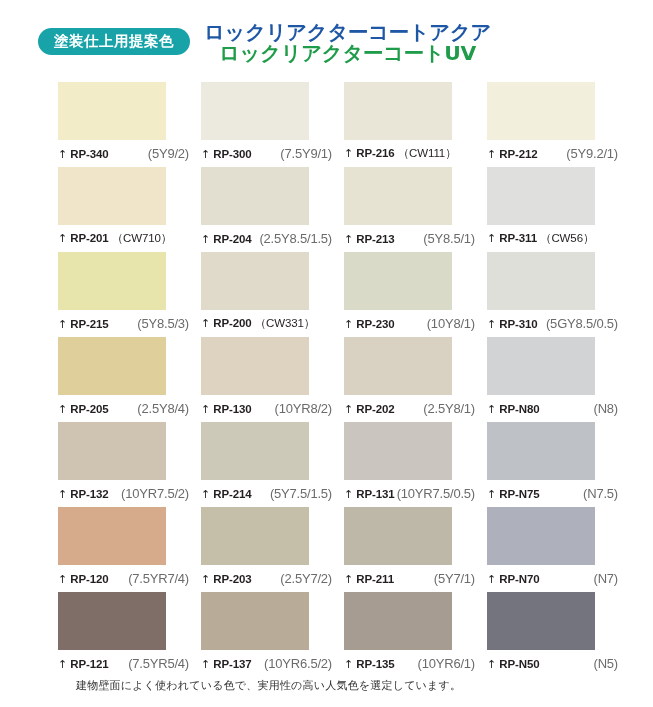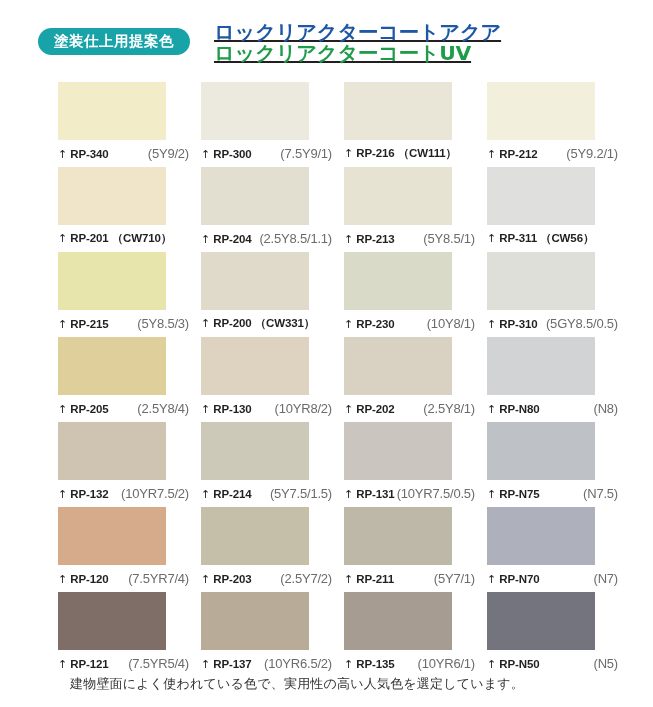--- a/index.html
+++ b/index.html
@@ -15,42 +15,42 @@
     color: #231f20;
     overflow: hidden;
     position: relative;
   }
 
   
   #header {
     position: relative;
     height: 72px;
     padding: 22px 0 0 0;
+    text-align: center;
   }
   #header-inner {
     display: flex;
     align-items: flex-start;
     padding-left: 38px;
   }
   #category-badge {
     background: #17a3a8;
     color: #ffffff;
     border-radius: 14px;
     font-size: 14.5px;
     font-weight: bold;
     letter-spacing: 0.5px;
     padding: 4px 16px 5px 16px;
     line-height: 1.25;
     white-space: nowrap;
     margin-top: 6px;
   }
   #product-titles {
-    margin-left: 24px;
+    margin-left: 14px;
     line-height: 1.02;
-    text-decoration: underline;
   }
   .product-title {
     font-weight: bold;
     font-size: 20px;
     letter-spacing: -0.3px;
     white-space: nowrap;
     font-family: "DejaVu Sans", "Liberation Sans", sans-serif;
     transform: scaleX(1.02);
     transform-origin: left center;
   }
@@ -101,32 +101,32 @@
     color: #231f20;
   }
   .swatch-munsell {
     font-size: 13px;
     color: #6b6b6b;
     margin-left: auto;
     letter-spacing: -0.2px;
   }
   .swatch-munsell.paren-style {
     font-size: 11.5px;
-    font-weight: bold;
+    font-weight: normal;
     color: #231f20;
     margin-left: 3px;
     letter-spacing: -0.1px;
   }
 
   
   #footer-note {
     position: absolute;
-    left: 70px;
+    left: 76px;
     bottom: 14px;
-    font-size: 13px;
+    font-size: 11px;
     color: #333333;
     letter-spacing: 0.2px;
     font-family: "DejaVu Sans", "Liberation Sans", sans-serif;
   }
 </style>
 </head>
 <body>
 
 <div id="header">
   <div id="header-inner">
@@ -177,21 +177,21 @@
         <span class="arrow-up-icon">↑</span>
         <span class="swatch-code">RP-201</span>
         <span class="swatch-munsell paren-style">（CW710）</span>
       </div>
     </div>
     <div class="swatch-cell">
       <div class="swatch-chip" style="background: rgb(226, 222, 208);"></div>
       <div class="swatch-label-row">
         <span class="arrow-up-icon">↑</span>
         <span class="swatch-code">RP-204</span>
-        <span class="swatch-munsell">(2.5Y8.5/1.1)</span>
+        <span class="swatch-munsell">(2.5Y8.5/1.5)</span>
       </div>
     </div>
     <div class="swatch-cell">
       <div class="swatch-chip" style="background: rgb(230, 227, 211);"></div>
       <div class="swatch-label-row">
         <span class="arrow-up-icon">↑</span>
         <span class="swatch-code">RP-213</span>
         <span class="swatch-munsell">(5Y8.5/1)</span>
       </div>
     </div>

